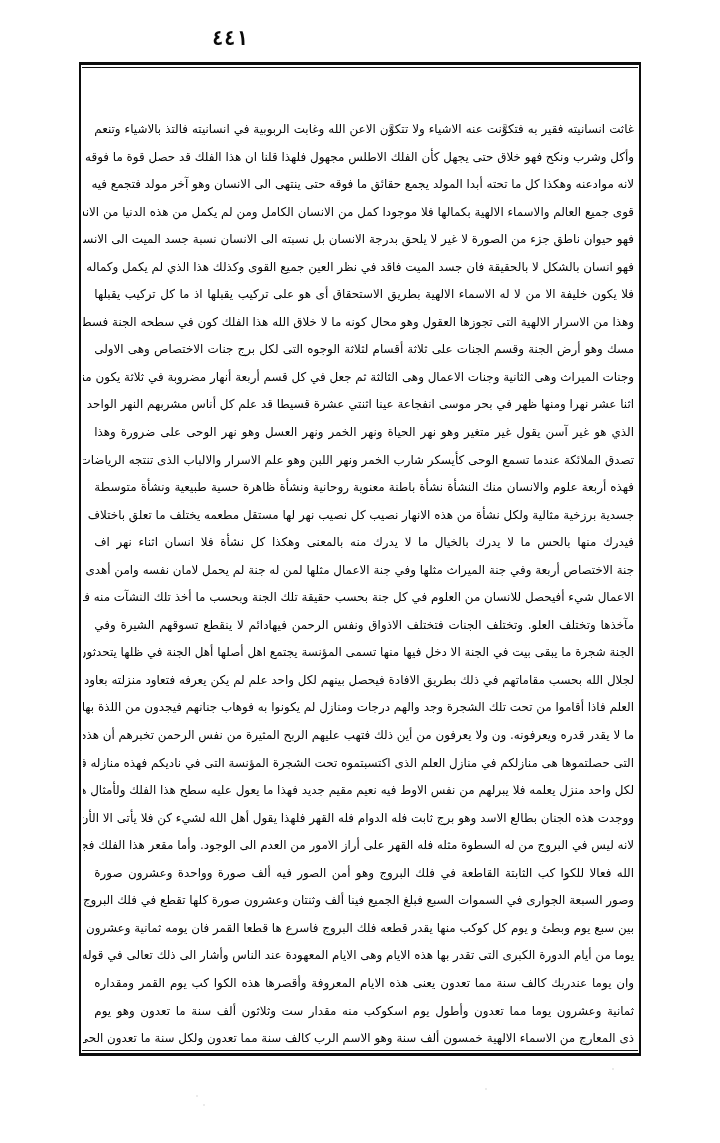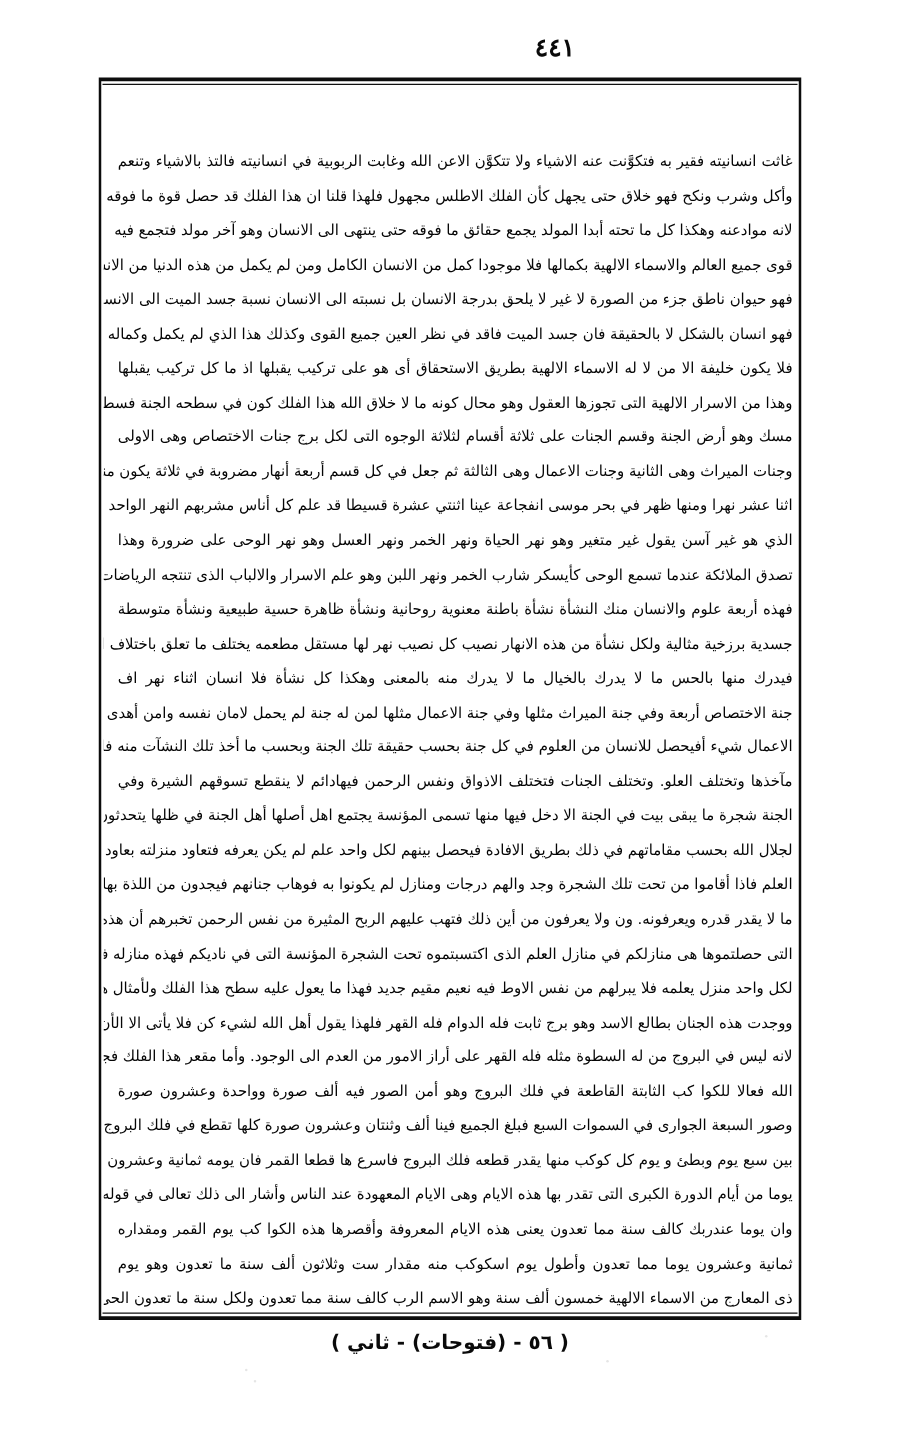--- a/index.html
+++ b/index.html
@@ -23,21 +23,22 @@
     inset: 0;
     background: #ffffff;
   }
 
   
   .page-number {
     position: absolute;
     top: 26px;
     left: 0;
     width: 720px;
-    font-family: Liberation Serif, serif;
+    text-align: center;
+    font-family: Liberation Mono, monospace;
     font-size: 20px;
     font-weight: 700;
     letter-spacing: 1px;
     color: #0a0a0a;
     direction: rtl;
     padding-right: 260px;
     box-sizing: border-box;
   }
 
   
@@ -179,20 +180,19 @@
         <div class="text-line"><span class="lw">وصور السبعة الجوارى في السموات السبع فبلغ الجميع فينا ألف وثنتان وعشرون صورة كلها تقطع في فلك البروج</span></div>
         <div class="text-line"><span class="lw">بين سبع يوم وبطئ و يوم كل كوكب منها يقدر قطعه فلك البروج فاسرع ها قطعا القمر فان يومه ثمانية وعشرون</span></div>
         <div class="text-line"><span class="lw">يوما من أيام الدورة الكبرى التى تقدر بها هذه الايام وهى الايام المعهودة عند الناس وأشار الى ذلك تعالى في قوله</span></div>
         <div class="text-line"><span class="lw">وان يوما عندربك كالف سنة مما تعدون يعنى هذه الايام المعروفة وأقصرها هذه الكوا كب يوم القمر ومقداره</span></div>
         <div class="text-line"><span class="lw">ثمانية وعشرون يوما مما تعدون وأطول يوم اسكوكب منه مقدار ست وثلاثون ألف سنة ما تعدون وهو يوم</span></div>
         <div class="text-line"><span class="lw">ذى المعارج من الاسماء الالهية خمسون ألف سنة وهو الاسم الرب كالف سنة مما تعدون ولكل سنة ما تعدون الحى اليوم</span></div>
         <div class="text-line"><span class="lw">فاذا أردت أن تعرف جميع أيام صور الكواكب أعنى مقدارها من الايام المعروفة فاضرب ألفاً وأحدا وعشرين</span></div>
       </div>
   </div>
 
-  <div class="footer-sig">( ٥٦ - (فتوحات) - ثاني )</div>
 
   <div class="speckle" style="top:1095px;left:196px;"></div>
   <div class="speckle" style="top:1104px;left:203px;"></div>
   <div class="speckle" style="top:1088px;left:485px;"></div>
   <div class="speckle" style="top:1068px;left:612px;"></div>
 
 </div>
 
 </body></html>

